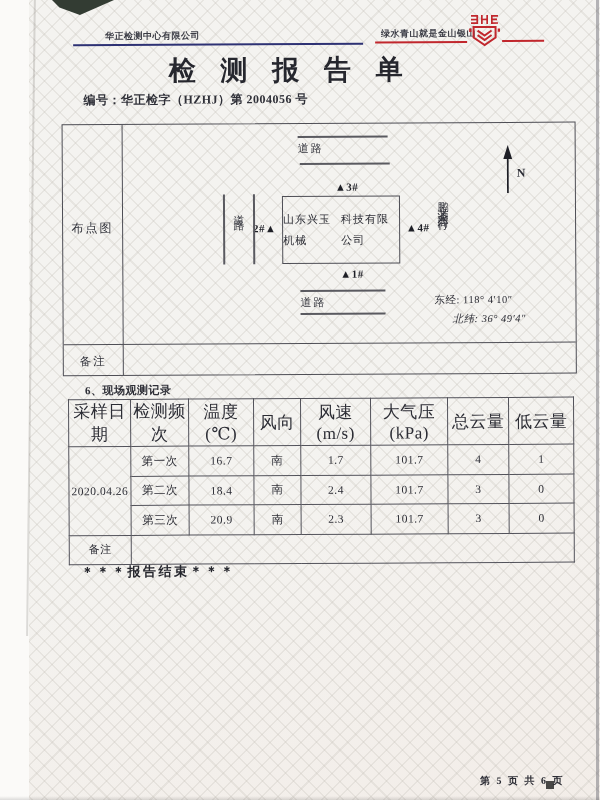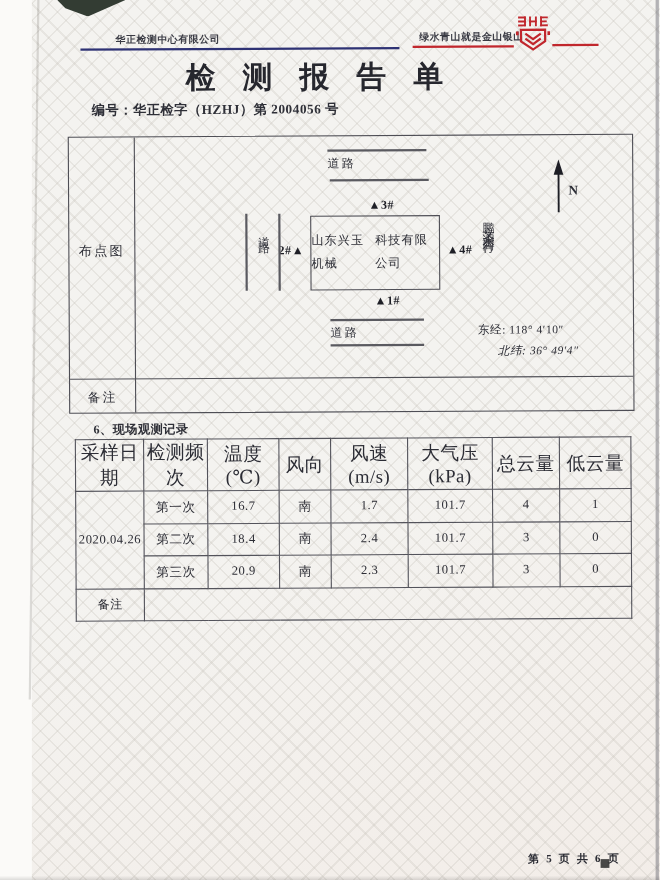--- a/index.html
+++ b/index.html
@@ -209,20 +209,21 @@
         <td>0</td>
       </tr>
       <tr>
         <td style="font-size:11px;">备注</td>
         <td colspan="7"></td>
       </tr>
     </tbody>
       </table>
   </div>
 
+  <div class="abs report-end">＊＊＊报告结束＊＊＊</div>
   <div class="abs footer-page">第 5 页 共 6 页</div>
 </div>
 
 <div class="scan-left-strip"></div>
 <div class="scan-crease"></div>
 <div class="scan-corner"></div>
 <div class="scan-right"></div>
 <div class="scan-bottom"></div>
 <div class="scan-smudge"></div>
 

